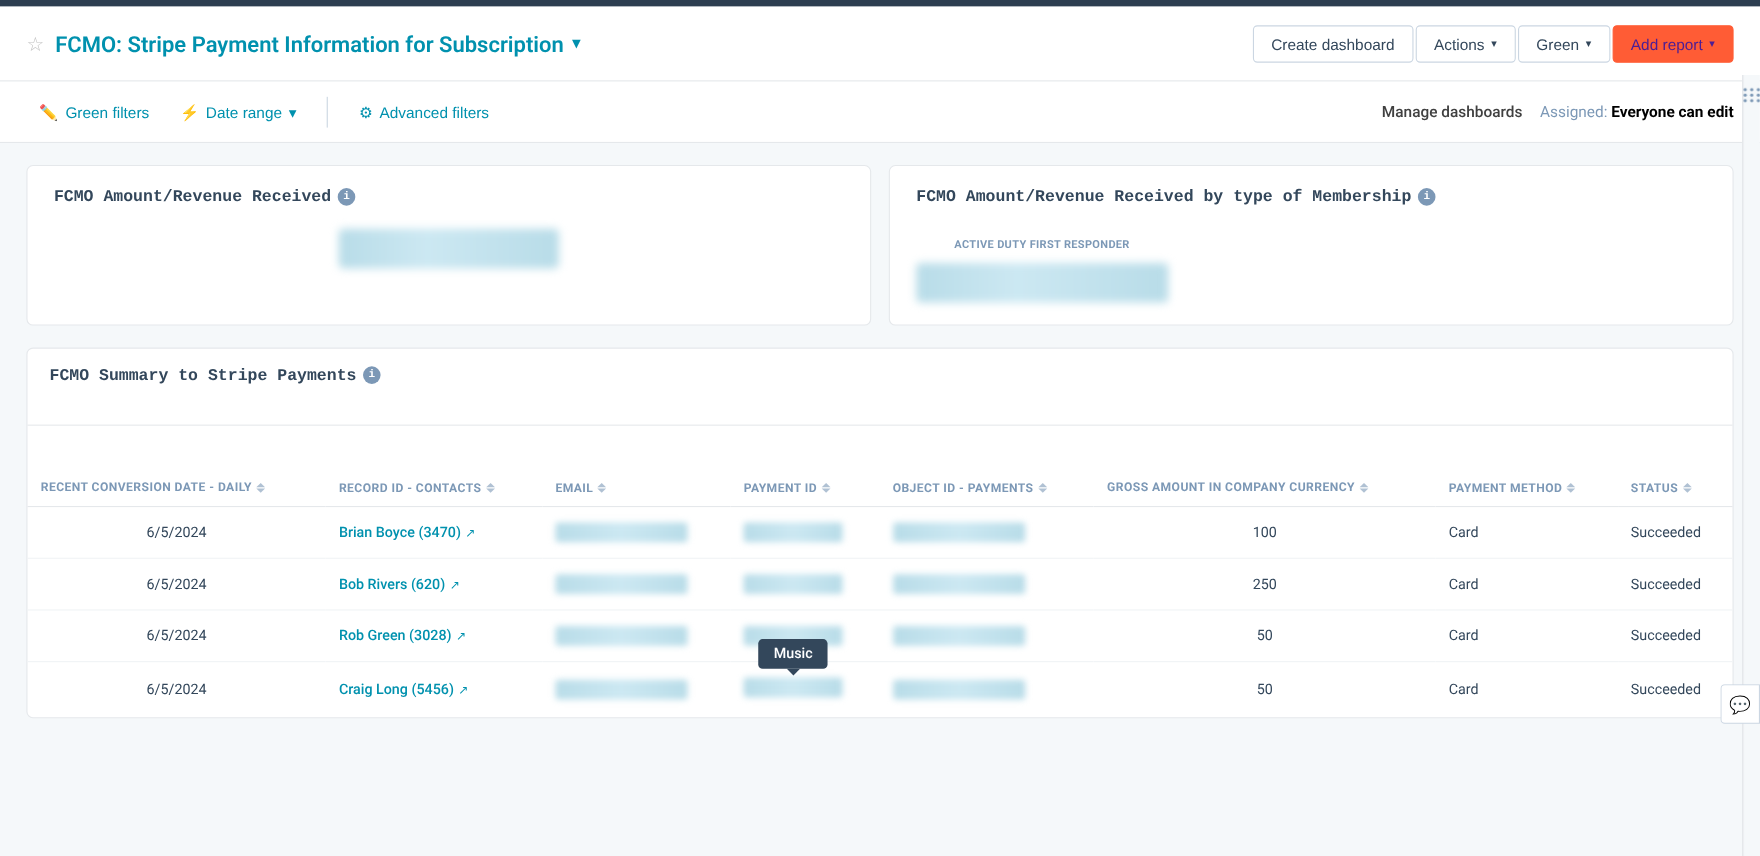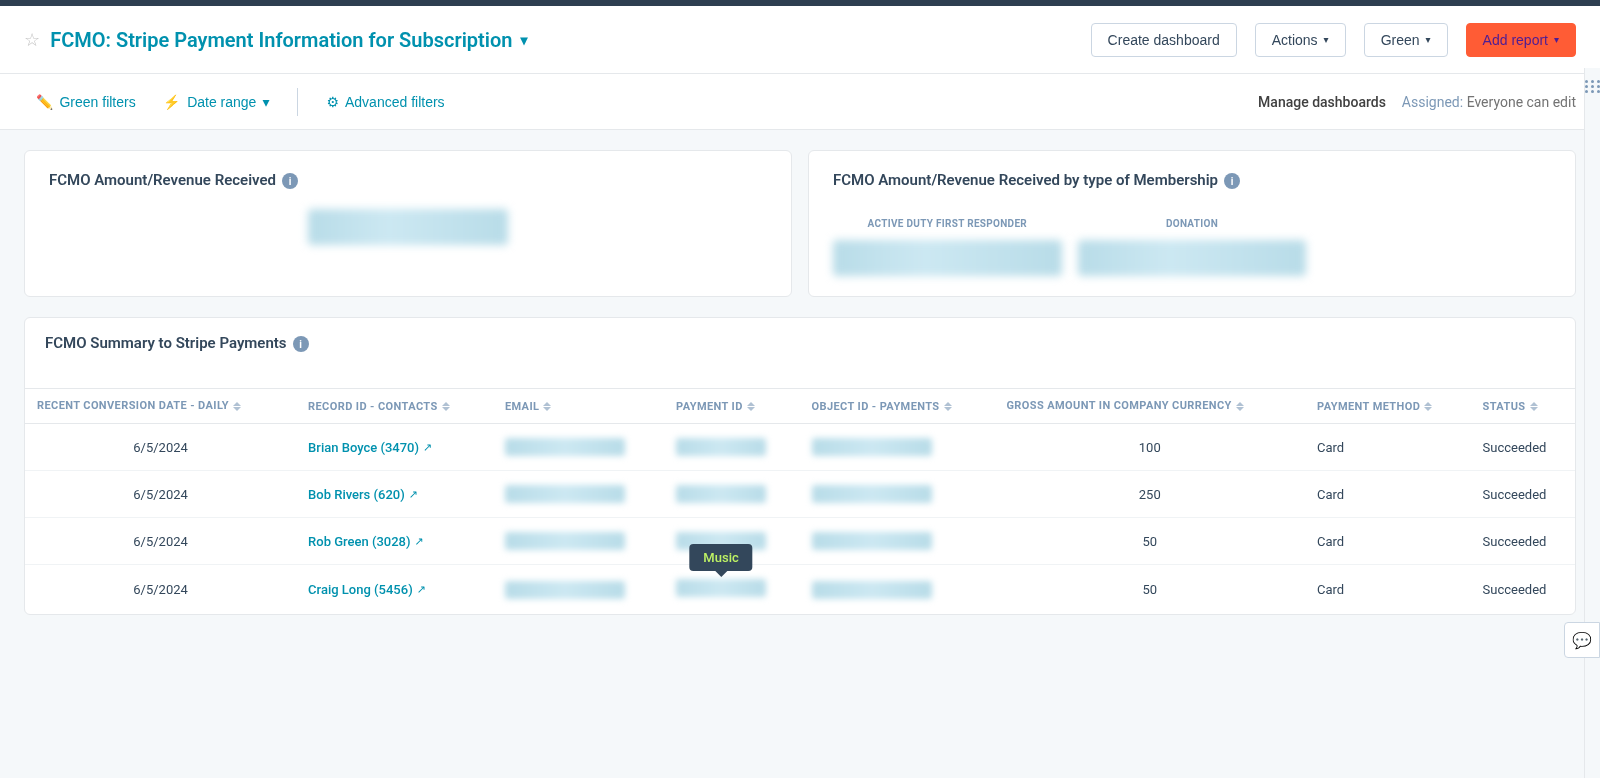--- a/index.html
+++ b/index.html
@@ -27,21 +27,21 @@
       font-weight: 600;
       color: #0091ae;
       display: flex;
       align-items: center;
       gap: 8px;
     }
     .page-title .chevron { color: #0091ae; font-size: 14px; }
     .top-bar-right {
       display: flex;
       align-items: center;
-      gap: 18px;
+      gap: 2px;
     }
     .btn {
       padding: 8px 16px;
       border-radius: 4px;
       font-size: 14px;
       font-weight: 500;
       cursor: pointer;
       display: flex;
       align-items: center;
       gap: 6px;
@@ -103,22 +103,22 @@
       color: #404040;
       font-size: 14px;
       font-weight: 500;
       cursor: pointer;
     }
     .assigned-text {
       font-size: 14px;
       color: #7c98b6;
     }
     .assigned-value {
-      color: #737373;
-      font-weight: 400;
+      color: #000000;
+      font-weight: 700;
     }
 
     
     .main-content {
       padding: 20px 24px;
     }
 
     
     .cards-row {
       display: grid;
@@ -131,22 +131,23 @@
       border: 1px solid #e5e8eb;
       border-radius: 6px;
       padding: 20px 24px;
     }
     .card-title {
       font-size: 15px;
       font-weight: 600;
       color: #33475b;
       margin-bottom: 20px;
       display: flex;
-      align-items: flex-end;
+      align-items: flex-start;
       gap: 6px;
+      font-family: Liberation Mono, monospace;
     }
     .info-icon {
       display: inline-flex;
       align-items: center;
       justify-content: center;
       width: 16px;
       height: 16px;
       border-radius: 50%;
       background: #7c98b6;
       color: #fff;
@@ -212,20 +213,21 @@
       text-align: left;
       padding: 10px 12px;
       border-bottom: 1px solid #e5e8eb;
       vertical-align: middle;
       white-space: nowrap;
     }
     thead th .col-title-wrap {
       display: flex;
       align-items: center;
       gap: 4px;
+      margin-top: 39px;
     }
     thead th .sort-icon {
       display: flex;
       flex-direction: column;
       gap: 1px;
       opacity: 0.6;
     }
     thead th .sort-icon span {
       width: 0;
       height: 0;
@@ -282,21 +284,21 @@
     .tooltip-wrapper {
       position: relative;
       display: inline-block;
     }
     .tooltip-box {
       position: absolute;
       bottom: calc(100% + 8px);
       left: 50%;
       transform: translateX(-50%);
       background: #33475b;
-      color: #bef264;
+      color: #ffffff;
       padding: 6px 14px;
       border-radius: 4px;
       font-size: 13px;
       font-weight: 500;
       white-space: nowrap;
       z-index: 10;
     }
     .tooltip-box::after {
       content: '';
       position: absolute;
@@ -438,24 +440,20 @@
     <div class="card">
       <div class="card-title">
         <span>FCMO Amount/Revenue Received by type of Membership</span>
         <span class="info-icon">i</span>
       </div>
       <div class="revenue-cols">
         <div class="revenue-col">
           <div class="revenue-col-label">ACTIVE DUTY FIRST RESPONDER</div>
           <div class="blurred-value" style="width: 100%;"></div>
         </div>
-        <div class="revenue-col">
-          <div class="revenue-col-label">DONATION</div>
-          <div class="blurred-value" style="width: 100%;"></div>
-        </div>
       </div>
     </div>
 
   </div>
 
   <div class="table-card">
     <div class="table-card-header">
       <div class="card-title">
         <span>FCMO Summary to Stripe Payments</span>
         <span class="info-icon">i</span>

